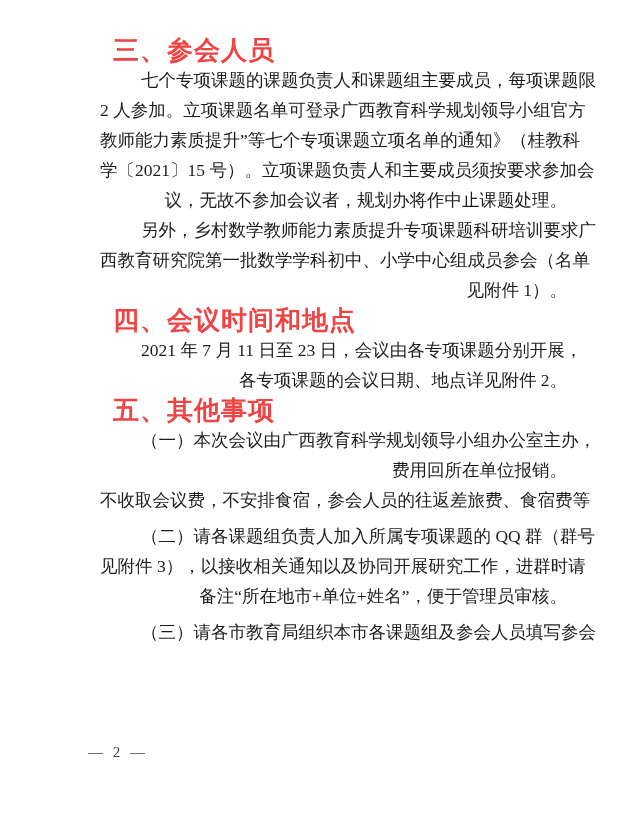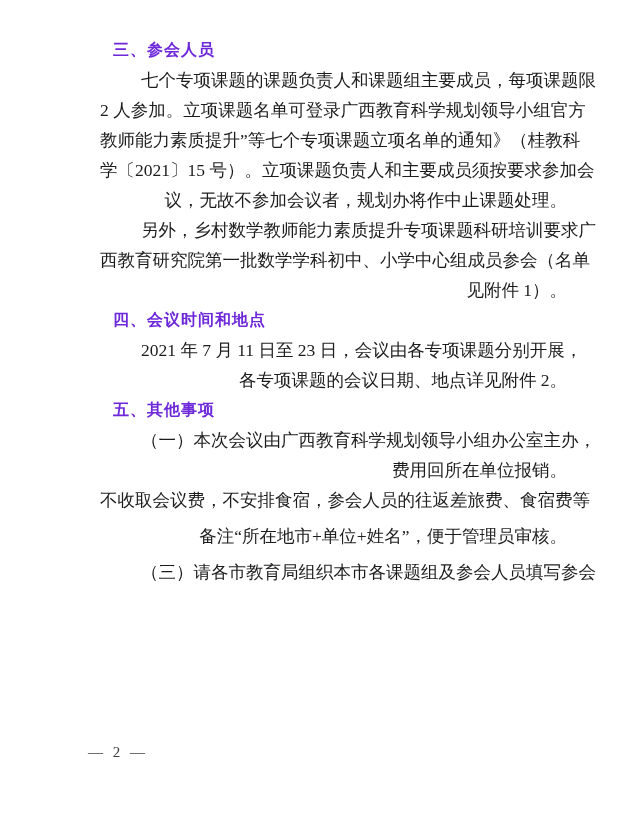--- a/index.html
+++ b/index.html
@@ -20,22 +20,22 @@
     left: 72px;
     top: 35px;
     width: 495px;
   }
 
   .doc-section { display: block; }
 
   .heading {
     font-family: "Liberation Sans", "DejaVu Sans", sans-serif;
     font-weight: bold;
-    color: #6d28d9;
-    font-size: 16px;
+    color: #ef4444;
+    font-size: 26px;
     line-height: 30px;
     padding-left: 41px;
     letter-spacing: 1px;
     white-space: nowrap;
   }
 
   .paragraph { display: block; }
 
   
   .doc-section:nth-of-type(3) .paragraph + .paragraph { margin-top: 6px; }
@@ -91,20 +91,22 @@
         </div>
       </div>
       <div class="doc-section">
         <div class="heading">五、其他事项</div>
         <div class="paragraph">
           <div class="line full indent">（一）本次会议由广西教育科学规划领导小组办公室主办，</div>
           <div class="line">费用回所在单位报销。</div>
           <div class="line full">不收取会议费，不安排食宿，参会人员的往返差旅费、食宿费等</div>
         </div>
         <div class="paragraph">
+          <div class="line full indent">（二）请各课题组负责人加入所属专项课题的 QQ 群（群号</div>
+          <div class="line full">见附件 3），以接收相关通知以及协同开展研究工作，进群时请</div>
           <div class="line">备注“所在地市+单位+姓名”，便于管理员审核。</div>
         </div>
         <div class="paragraph">
           <div class="line full indent">（三）请各市教育局组织本市各课题组及参会人员填写参会</div>
         </div>
       </div>
     </div>
   <div class="page-number">— 2 —</div>
 </div>
 

